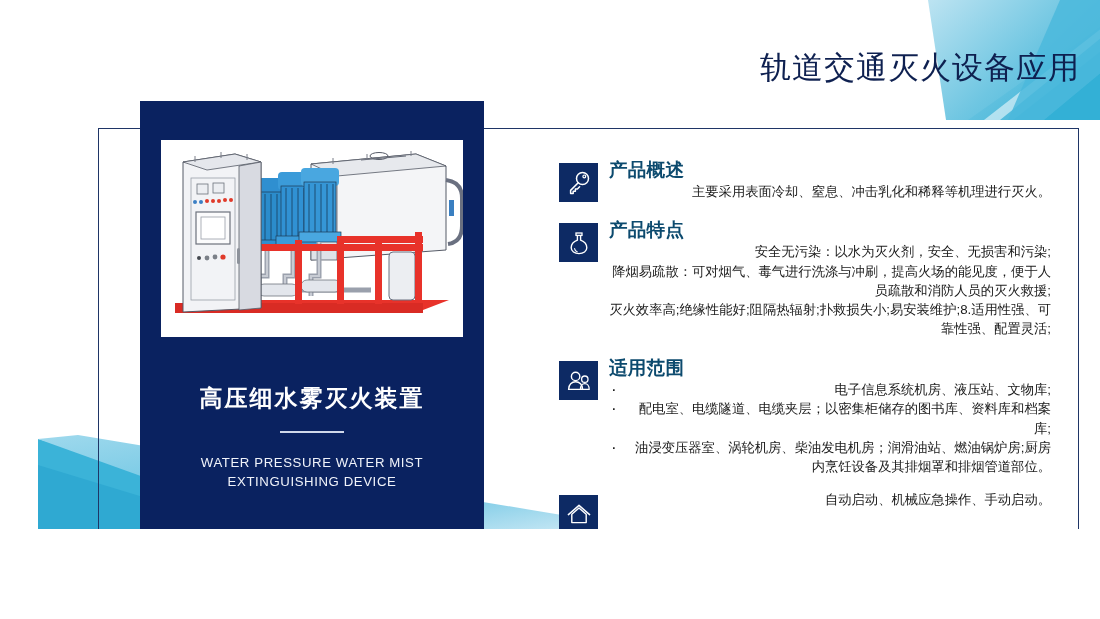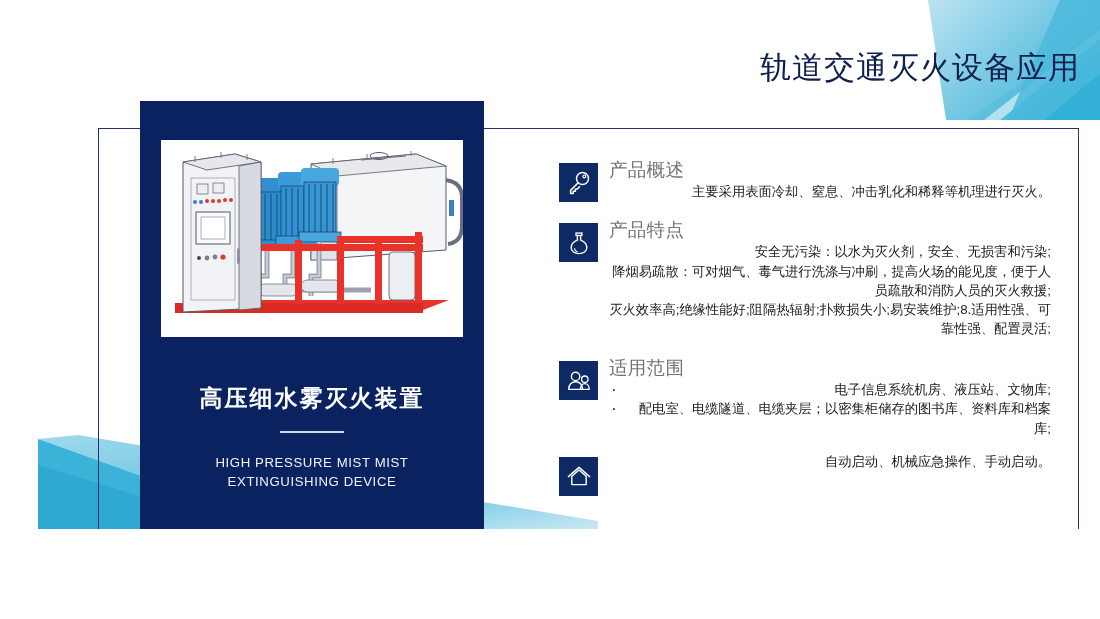--- a/index.html
+++ b/index.html
@@ -104,22 +104,22 @@
     position: absolute;
     left: 0; top: 5px;
     width: 39px; height: 39px;
     background: #0d2a64;
     display: flex; align-items: center; justify-content: center;
   }
   .section .icon-box svg { display: block; }
   .section .body { padding-left: 50px; }
   .section h2 {
     font-size: 18.5px;
-    font-weight: normal;
-    color: #737373;
+    font-weight: bold;
+    color: #0c4a6e;
     line-height: 1.25;
     margin-bottom: 1px;
     letter-spacing: 0.3px;
   }
   .section p {
     font-size: 13.3px;
     line-height: 1.44;
     color: #1a1a1a;
     margin: 0;
     text-align: right;
@@ -303,21 +303,21 @@
             <path d="M250,16 v-5"></path>
         </g>
       </svg>
     </div>
 
     <div id="product-name-cn">高压细水雾灭火装置</div>
 
     <div id="card-rule"></div>
 
     <div id="product-name-en">
-      <div>HIGH PRESSURE MIST MIST</div>
+      <div>WATER PRESSURE WATER MIST</div>
       <div>EXTINGUISHING DEVICE</div>
     </div>
   </div>
 
   <div id="sections">
 
     <div class="section" id="sec-overview">
       <div class="icon-box">
         <svg width="26" height="26" viewBox="0 0 26 26">
           <circle cx="16.5" cy="8.5" r="6" fill="none" stroke="#ffffff" stroke-width="1.5"></circle>
@@ -354,20 +354,21 @@
           <path d="M2.6,21.4 C2.6,16.6 5.8,13.8 9.6,13.8 C13.4,13.8 16.6,16.6 16.6,21.4 Z" fill="none" stroke="#ffffff" stroke-width="1.4" stroke-linejoin="round"></path>
           <circle cx="18.8" cy="11.2" r="3.2" fill="none" stroke="#ffffff" stroke-width="1.3"></circle>
           <path d="M14.4,21.4 C14.4,17.8 16.4,15.6 18.8,15.6 C21.2,15.6 23.2,17.8 23.2,21.4 Z" fill="none" stroke="#ffffff" stroke-width="1.3" stroke-linejoin="round"></path>
         </svg>
       </div>
       <div class="body">
         <h2>适用范围</h2>
         <ul>
           <li>电子信息系统机房、液压站、文物库;</li>
           <li>配电室、电缆隧道、电缆夹层；以密集柜储存的图书库、资料库和档案库;</li>
+          <li>油浸变压器室、涡轮机房、柴油发电机房；润滑油站、燃油锅炉房;厨房内烹饪设备及其排烟罩和排烟管道部位。</li>
         </ul>
       </div>
     </div>
 
     <div class="section" id="sec-operation">
       <div class="icon-box">
         <svg width="26" height="26" viewBox="0 0 26 26">
           <path d="M2.4,13.6 L13,4.4 L23.6,13.6" fill="none" stroke="#ffffff" stroke-width="1.5" stroke-linejoin="round" stroke-linecap="round"></path>
           <path d="M5.8,13.2 L5.8,21.6 L20.2,21.6 L20.2,13.2 L13,7.0 Z" fill="none" stroke="#ffffff" stroke-width="1.4" stroke-linejoin="round"></path>
         </svg>

